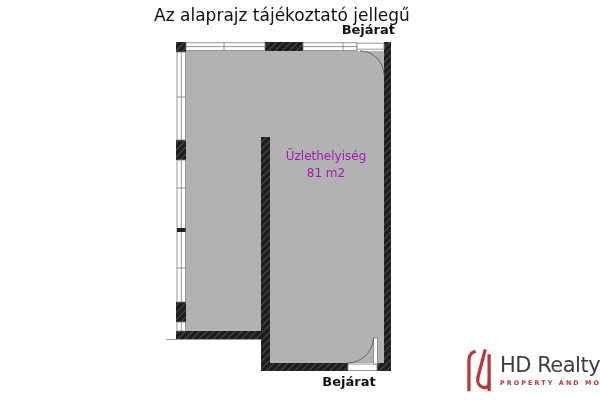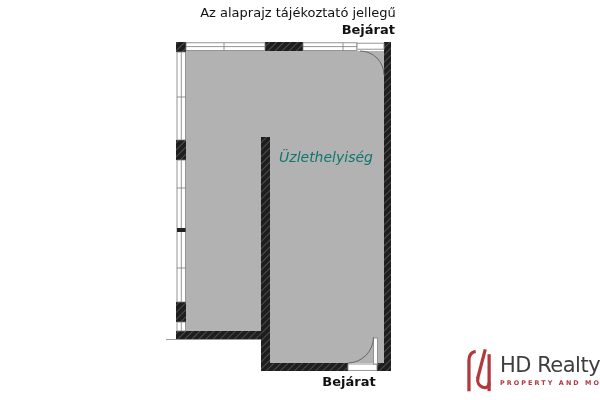--- a/index.html
+++ b/index.html
@@ -11,24 +11,24 @@
     --logo-text-color:#3e3e3e;
     --text:#111111;
   }
   html,body{margin:0;padding:0;background:#fff;}
   .canvas{
     position:relative;width:600px;height:400px;background:#ffffff;
     font-family:"DejaVu Sans","Liberation Sans",sans-serif;color:var(--text);
     overflow:hidden;
   }
   .abs{position:absolute;}
-  .plan-title{left:0;top:5px;width:540px;text-align:center;font-size:13px;color:var(--text);padding-left:28px;}
+  .plan-title{left:12px;top:5px;width:540px;text-align:center;font-size:17px;color:var(--text);}
   .entrance-top{left:330px;top:22px;width:65px;text-align:right;font-size:13px;font-weight:bold;}
   .entrance-bottom{left:309px;top:374px;width:80px;text-align:center;font-size:13px;font-weight:bold;}
-  .room-label{left:251px;top:148px;width:150px;text-align:center;font-size:14px;line-height:1.4;color:#0f766e;font-style:italic;}
+  .room-label{left:251px;top:148px;width:150px;text-align:center;font-size:12px;line-height:1.4;color:#a21caf;}
   .room-label span{display:block;}
   svg{display:block;}
   .floor{fill:var(--floor-fill);}
   .wallfill{fill:url(#hatch);}
   .win{fill:#ffffff;stroke:var(--line);stroke-width:0.8;}
   .winline{stroke:var(--line);stroke-width:0.8;}
   .tickdark{fill:#222222;}
   .doorline{fill:none;stroke:#666666;stroke-width:1;}
   .leaf{fill:#ffffff;stroke:#8a8a8a;stroke-width:0.9;}
   .stepline{stroke:#9a9a9a;stroke-width:1;}
@@ -101,20 +101,21 @@
     <rect class="leaf" x="357" y="43.2" width="27" height="6"></rect>
     <path class="doorline" d="M360,51 A24,24 0 0 1 384,75"></path>
 
     <rect class="leaf" x="348" y="364" width="29" height="6.4"></rect>
     <rect class="leaf" x="373.5" y="338" width="4" height="26"></rect>
     <path class="doorline" d="M348,363 A26,26 0 0 0 373.5,337.5"></path>
   </svg>
 
   <div class="abs room-label">
     <span>Üzlethelyiség</span>
+    <span>81 m2</span>
   </div>
 
   <div class="abs entrance-bottom">Bejárat</div>
 
   <div class="abs logo">
     <svg class="logo-mark" width="34" height="48" viewBox="0 0 34 50">
       <path d="M12.5,4.5 C7,5.5 5.5,9.5 5.5,14 L5.5,46"></path>
       <path d="M22.5,2.5 L14.5,33"></path>
       <path d="M26.5,7.5 L26.5,46"></path>
       <path d="M14.8,32 C12.5,42.5 26.5,46.5 26.5,37"></path>

